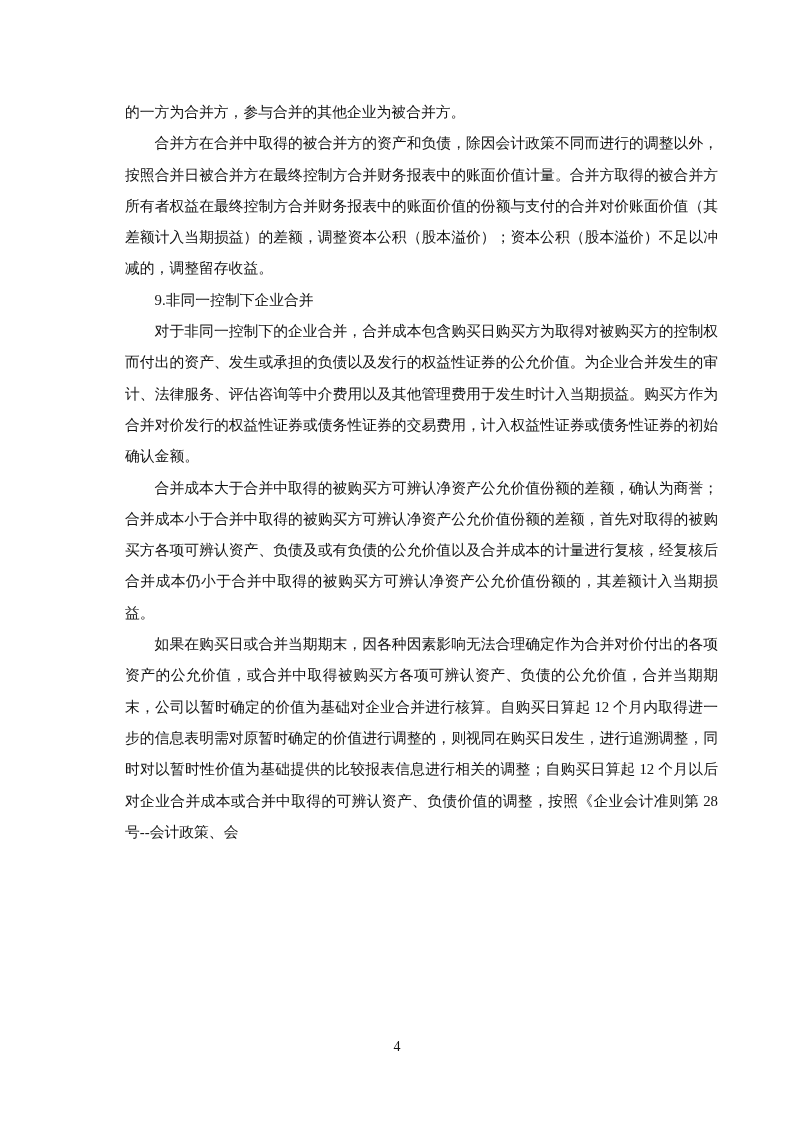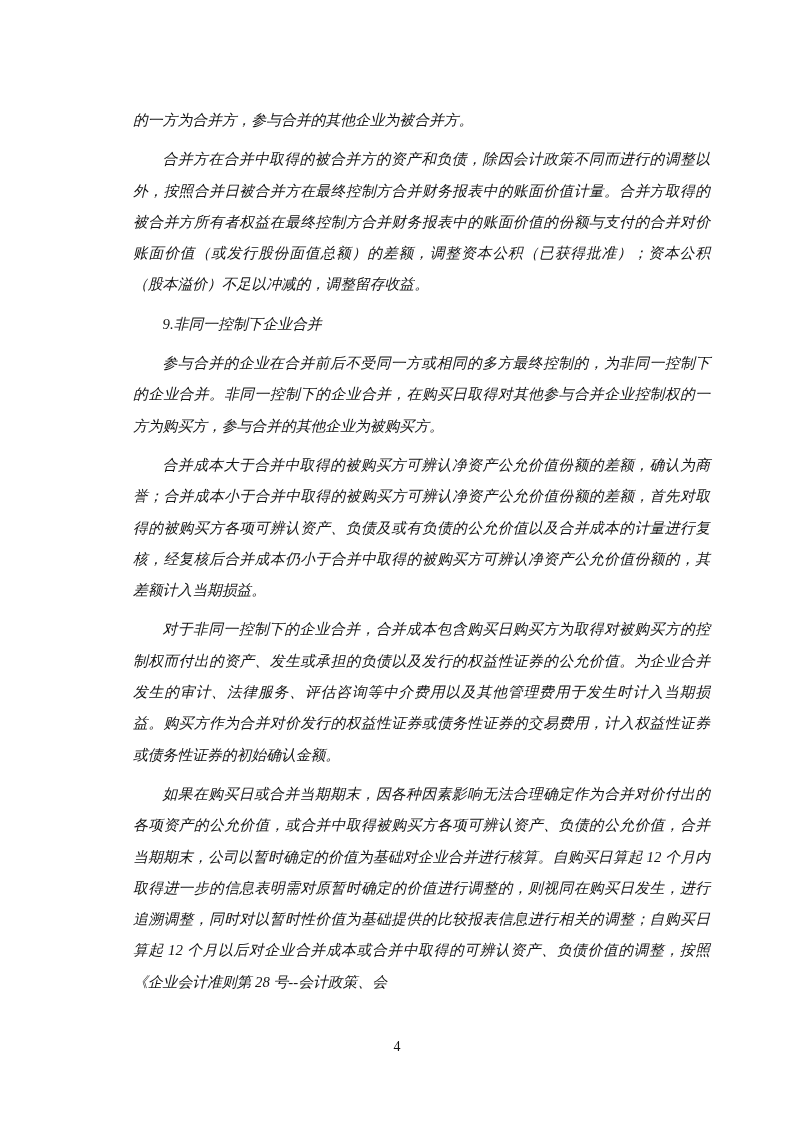--- a/index.html
+++ b/index.html
@@ -21,25 +21,24 @@
     top: 97px;
     left: 125px;
     width: 593px;
     font-size: 14.8px;
     line-height: 31.3px;
     text-align: justify;
     text-align-last: left;
     letter-spacing: 0px;
   }
   .content p {
-    margin: 8px;
+    margin: 0;
     padding: 0;
     text-indent: 2em;
     word-break: break-all;
-    font-style: italic;
   }
   .content p.no-indent {
     text-indent: 0;
   }
   .footer {
     position: absolute;
     left: 0;
     top: 1038px;
     width: 794px;
     text-align: center;
@@ -47,21 +46,20 @@
     line-height: 18px;
     color: #121212;
   }
 </style>
 </head>
 <body>
 
 <div class="page">
   <div class="content" id="paragraphs">
       <p class="no-indent">的一方为合并方，参与合并的其他企业为被合并方。</p>
-      <p>合并方在合并中取得的被合并方的资产和负债，除因会计政策不同而进行的调整以外，按照合并日被合并方在最终控制方合并财务报表中的账面价值计量。合并方取得的被合并方所有者权益在最终控制方合并财务报表中的账面价值的份额与支付的合并对价账面价值（或发行股份面值总额）的差额，调整资本公积（已获得批准）；资本公积（股本溢价）不足以冲减的，调整留存收益。</p>
+      <p>合并方在合并中取得的被合并方的资产和负债，除因会计政策不同而进行的调整以外，按照合并日被合并方在最终控制方合并财务报表中的账面价值计量。合并方取得的被合并方所有者权益在最终控制方合并财务报表中的账面价值的份额与支付的合并对价账面价值（其差额计入当期损益）的差额，调整资本公积（股本溢价）；资本公积（股本溢价）不足以冲减的，调整留存收益。</p>
       <p>9.非同一控制下企业合并</p>
-      <p>参与合并的企业在合并前后不受同一方或相同的多方最终控制的，为非同一控制下的企业合并。非同一控制下的企业合并，在购买日取得对其他参与合并企业控制权的一方为购买方，参与合并的其他企业为被购买方。</p>
+      <p>对于非同一控制下的企业合并，合并成本包含购买日购买方为取得对被购买方的控制权而付出的资产、发生或承担的负债以及发行的权益性证券的公允价值。为企业合并发生的审计、法律服务、评估咨询等中介费用以及其他管理费用于发生时计入当期损益。购买方作为合并对价发行的权益性证券或债务性证券的交易费用，计入权益性证券或债务性证券的初始确认金额。</p>
       <p>合并成本大于合并中取得的被购买方可辨认净资产公允价值份额的差额，确认为商誉；合并成本小于合并中取得的被购买方可辨认净资产公允价值份额的差额，首先对取得的被购买方各项可辨认资产、负债及或有负债的公允价值以及合并成本的计量进行复核，经复核后合并成本仍小于合并中取得的被购买方可辨认净资产公允价值份额的，其差额计入当期损益。</p>
-      <p>对于非同一控制下的企业合并，合并成本包含购买日购买方为取得对被购买方的控制权而付出的资产、发生或承担的负债以及发行的权益性证券的公允价值。为企业合并发生的审计、法律服务、评估咨询等中介费用以及其他管理费用于发生时计入当期损益。购买方作为合并对价发行的权益性证券或债务性证券的交易费用，计入权益性证券或债务性证券的初始确认金额。</p>
       <p>如果在购买日或合并当期期末，因各种因素影响无法合理确定作为合并对价付出的各项资产的公允价值，或合并中取得被购买方各项可辨认资产、负债的公允价值，合并当期期末，公司以暂时确定的价值为基础对企业合并进行核算。自购买日算起 12 个月内取得进一步的信息表明需对原暂时确定的价值进行调整的，则视同在购买日发生，进行追溯调整，同时对以暂时性价值为基础提供的比较报表信息进行相关的调整；自购买日算起 12 个月以后对企业合并成本或合并中取得的可辨认资产、负债价值的调整，按照《企业会计准则第 28 号--会计政策、会</p>
     </div>
   <div class="footer">4</div>
 </div>
 
 </body></html>

